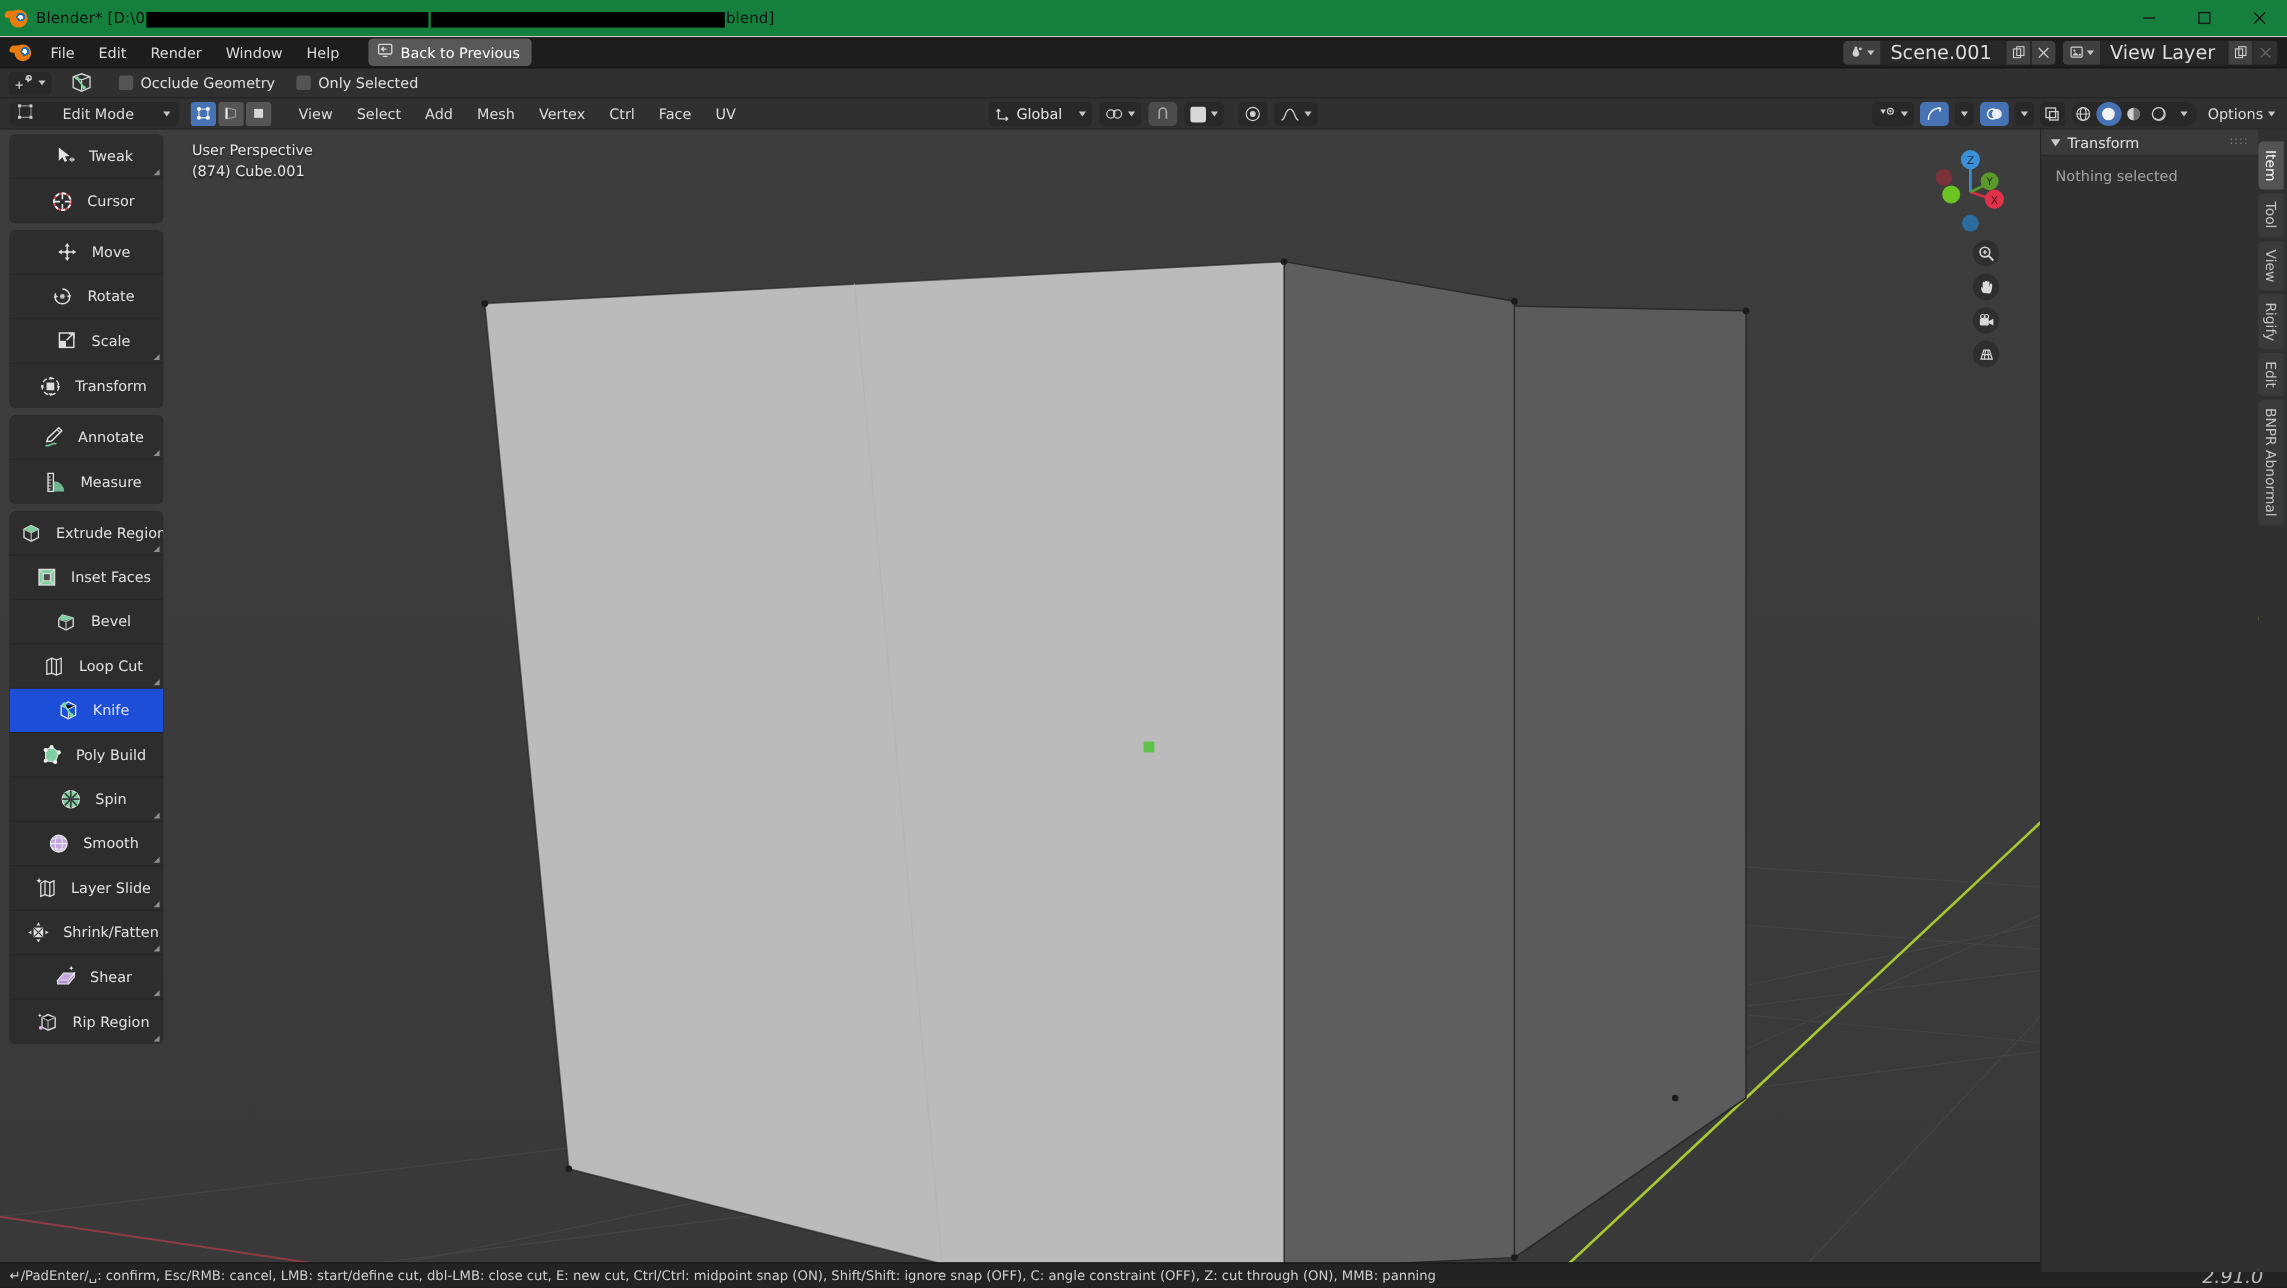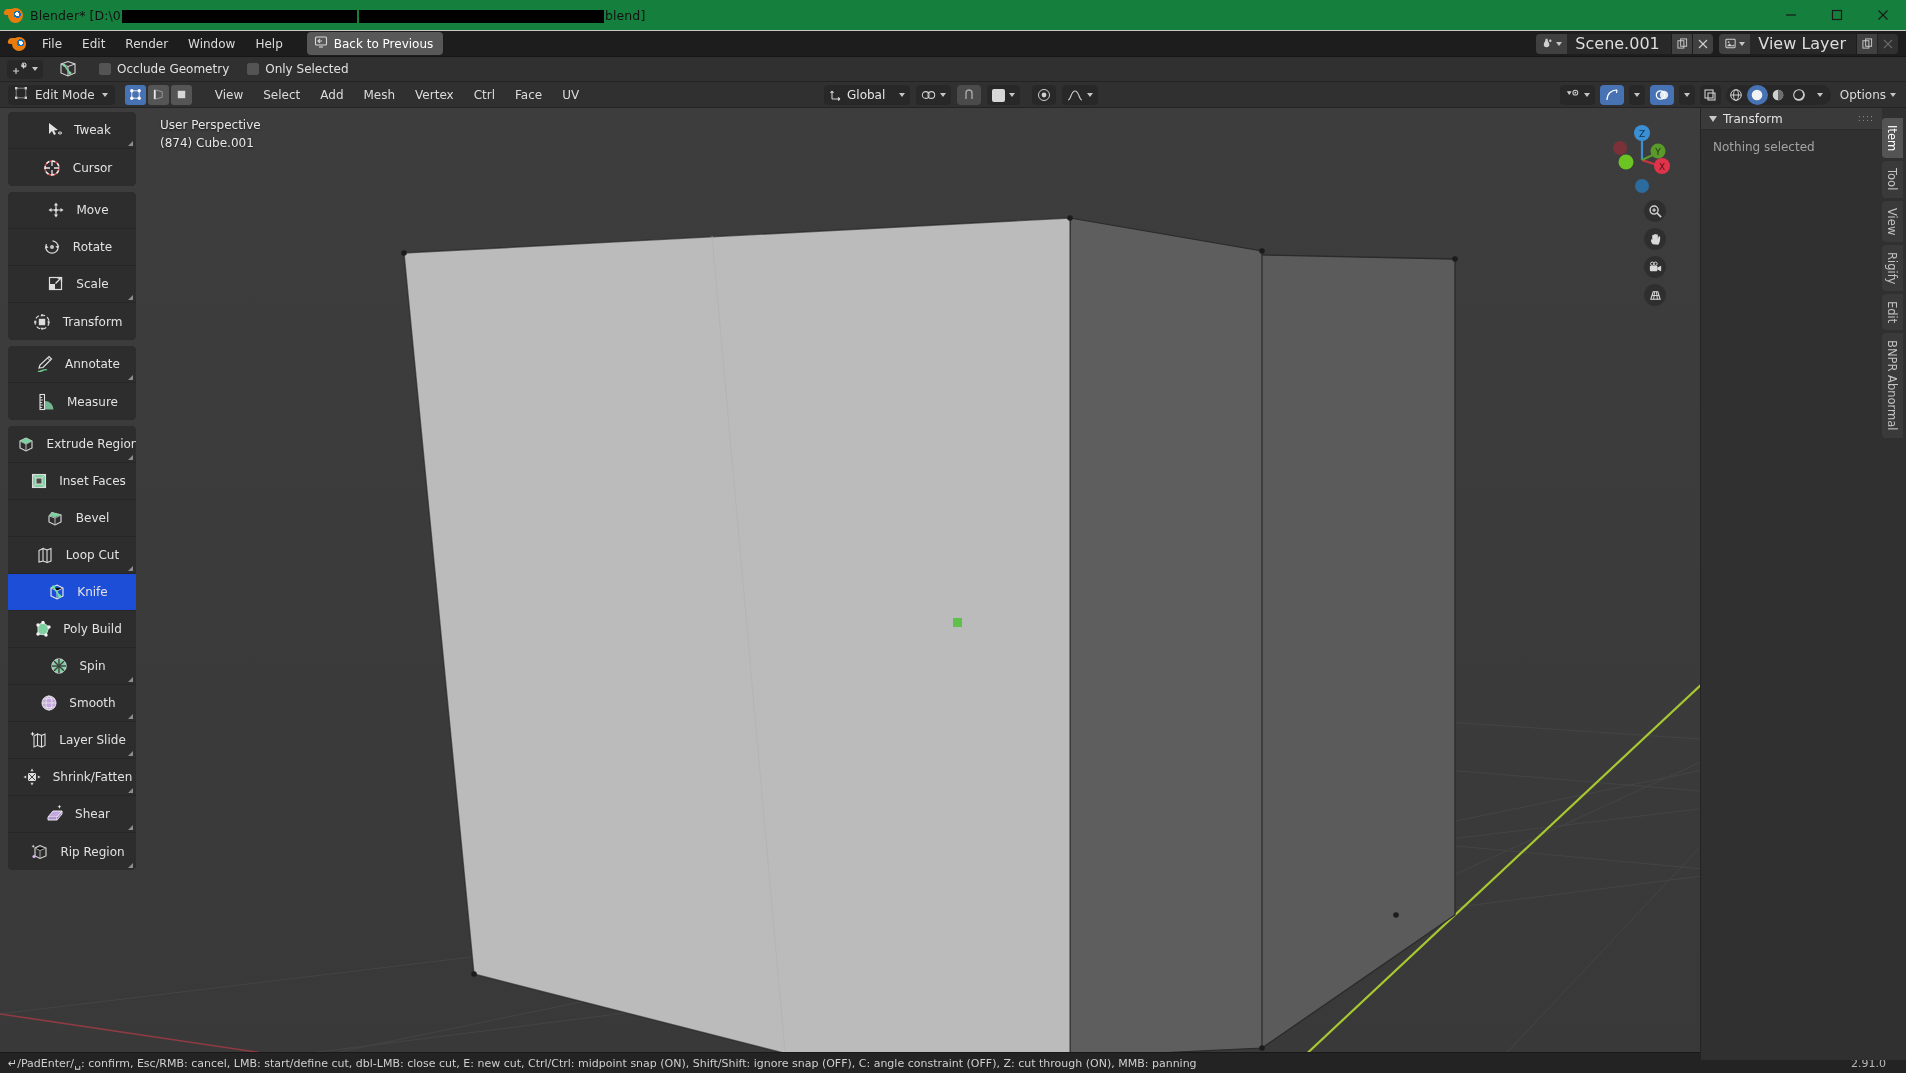--- a/index.html
+++ b/index.html
@@ -73,21 +73,21 @@
   .cbox { width: 12px; height: 12px; background: #545454; border-radius: 2.5px; }
   .cb-label { font-size: 12px; color: #e0e0e0; }
 
   
   .vpheader {
     position: absolute; top: 82px; left: 0; width: 1906px; height: 26px;
     background: #303030; display: flex; align-items: center; padding-left: 8px;
     border-bottom: 1px solid #232323;
   }
   .mode-select {
-    display:flex; align-items:center; gap:7px; background:#282828; border-radius:4px;
+    display:flex; align-items:center; gap:24px; background:#282828; border-radius:4px;
     height: 20px; padding: 0 7px 0 6px; min-width: 104px;
   }
   .mode-label { font-size:12px; color:#dcdcdc; flex:1; }
   .selmodes { display:flex; margin-left: 10px; gap: 2px; }
   .selmode { width: 21px; height: 20px; background:#555; border-radius: 3px; display:flex; align-items:center; justify-content:center; }
   .selmode.active { background: #4772b3; }
   .vp-menus { display:flex; margin-left: 14px; gap: 2px; }
   .vp-menu { padding: 3px 9px; font-size:12px; color:#dcdcdc; border-radius:3px; }
   .vph-center { position:absolute; left: 824px; top:0; height:26px; display:flex; align-items:center; gap:6px; }
   .vph-right { position:absolute; right: 6px; top:0; height:26px; display:flex; align-items:center; gap:5px; }
@@ -142,21 +142,21 @@
   .navbtns { position:absolute; right: 240px; top: 92px; display:flex; flex-direction:column; gap:6px; z-index:4; }
   .navbtn { width:22px;height:22px;border-radius:50%;background:rgba(0,0,0,0.22);display:flex;align-items:center;justify-content:center; }
 
   
   .statusbar {
     position: absolute; bottom: 0; left: 0; width: 1906px; height: 21px;
     background: #232323; display:flex; align-items:center; padding: 0 8px;
     font-size: 11px; color: #cfcfcf; border-top: 1px solid #181818;
   }
   .status-left { white-space: nowrap; }
-  .status-right { margin-left:auto; font-size: 11px; color: #b9b9b9; padding-right: 12px; }
+  .status-right { margin-left:auto; font-size: 16px; color: #b9b9b9; padding-right: 12px; font-style: italic; }
 </style>
 </head>
 <body>
 
 <div id="app">
 
   <div class="titlebar">
     <div class="tb-icon">
       <span class="blender-logo"></span>
     </div>

